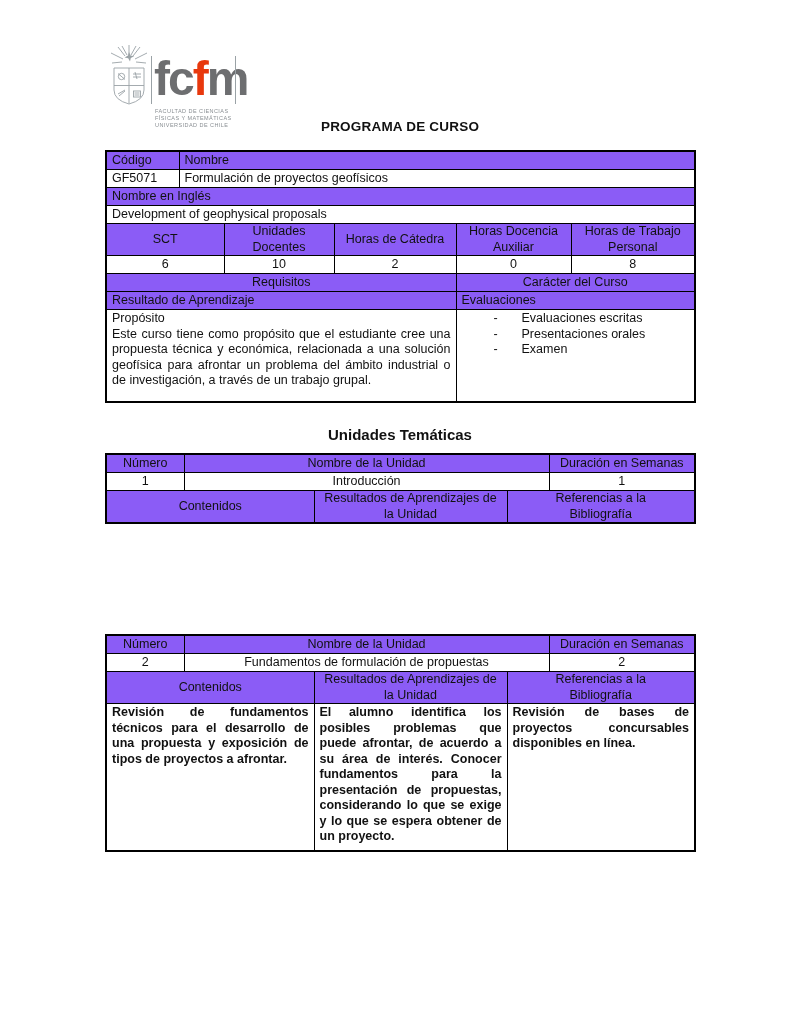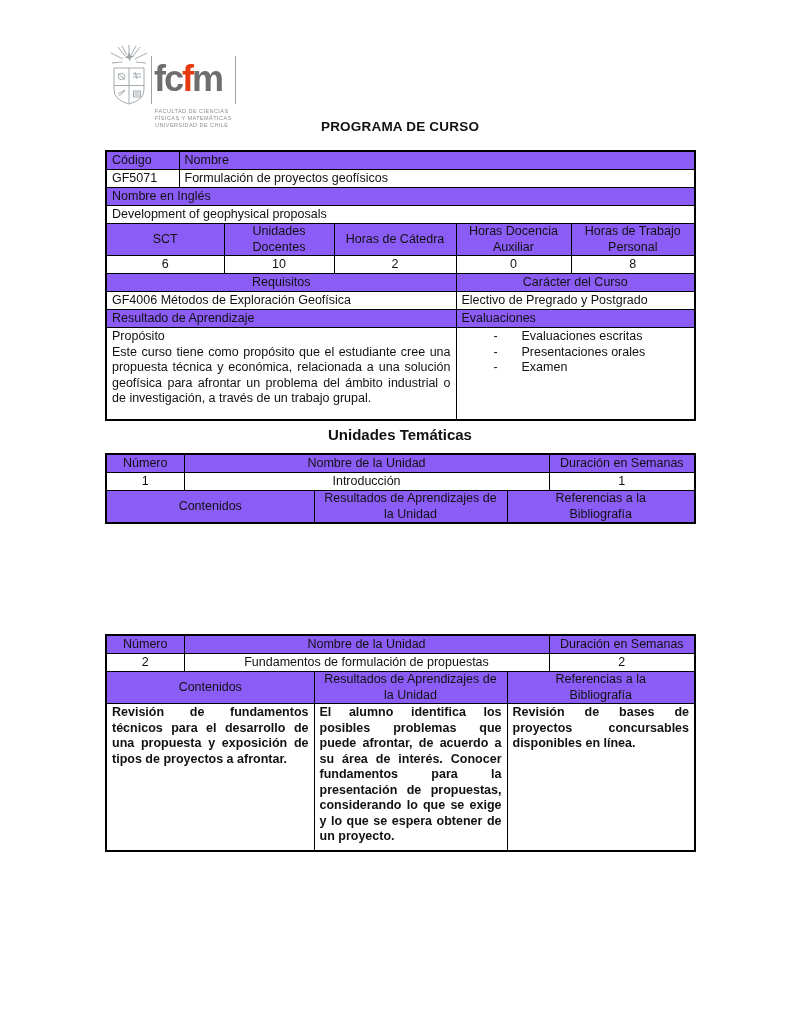--- a/index.html
+++ b/index.html
@@ -11,21 +11,21 @@
   }
 
   
   .logo { position:absolute; left:105px; top:42px; width:140px; height:92px; }
   .crest { position:absolute; left:2px; top:2px; width:44px; height:62px; }
   .logo-rule { position:absolute; width:1px; background:#9aa2a6; }
   .rule-left  { left:46px;  top:14px; height:48px; }
   .rule-right { left:130px; top:14px; height:48px; }
   .fcfm {
     position:absolute; left:49px; top:15px;
-    font-size:36px; font-weight:bold; letter-spacing:-2px; line-height:44px;
+    font-size:48px; font-weight:bold; letter-spacing:-2px; line-height:44px;
     color:#6d6e70;
   }
   .fcfm .red { color:#e8380d; }
   .logo-caption {
     position:absolute; left:50px; top:66px; width:88px;
     font-size:5.5px; line-height:6.8px; letter-spacing:0.45px;
     color:#8a8f93; white-space:nowrap;
   }
 
   
@@ -133,24 +133,20 @@
       <td class="c">10</td>
       <td class="c">2</td>
       <td class="c">0</td>
       <td class="c">8</td>
     </tr>
     <tr class="h17">
       <td class="hdr c" colspan="4">Requisitos</td>
       <td class="hdr c" colspan="2">Carácter del Curso</td>
     </tr>
     <tr class="h17">
-      <td colspan="4">GF4006 Métodos de Exploración Geofísica</td>
-      <td colspan="2">Electivo de Pregrado y Postgrado</td>
-    </tr>
-    <tr class="h17">
       <td class="hdr" colspan="4">Resultado de Aprendizaje</td>
       <td class="hdr" colspan="2">Evaluaciones</td>
     </tr>
     <tr class="h90">
       <td class="top" colspan="4">
         <div>Propósito</div>
         <div class="j">Este curso tiene como propósito que el estudiante cree una propuesta técnica y económica, relacionada a una solución geofísica para afrontar un problema del ámbito industrial o de investigación, a través de un trabajo grupal.</div>
       </td>
       <td class="top" colspan="2">
         <div class="eval-item"><span class="dash">-</span><span>Evaluaciones escritas</span></div>

